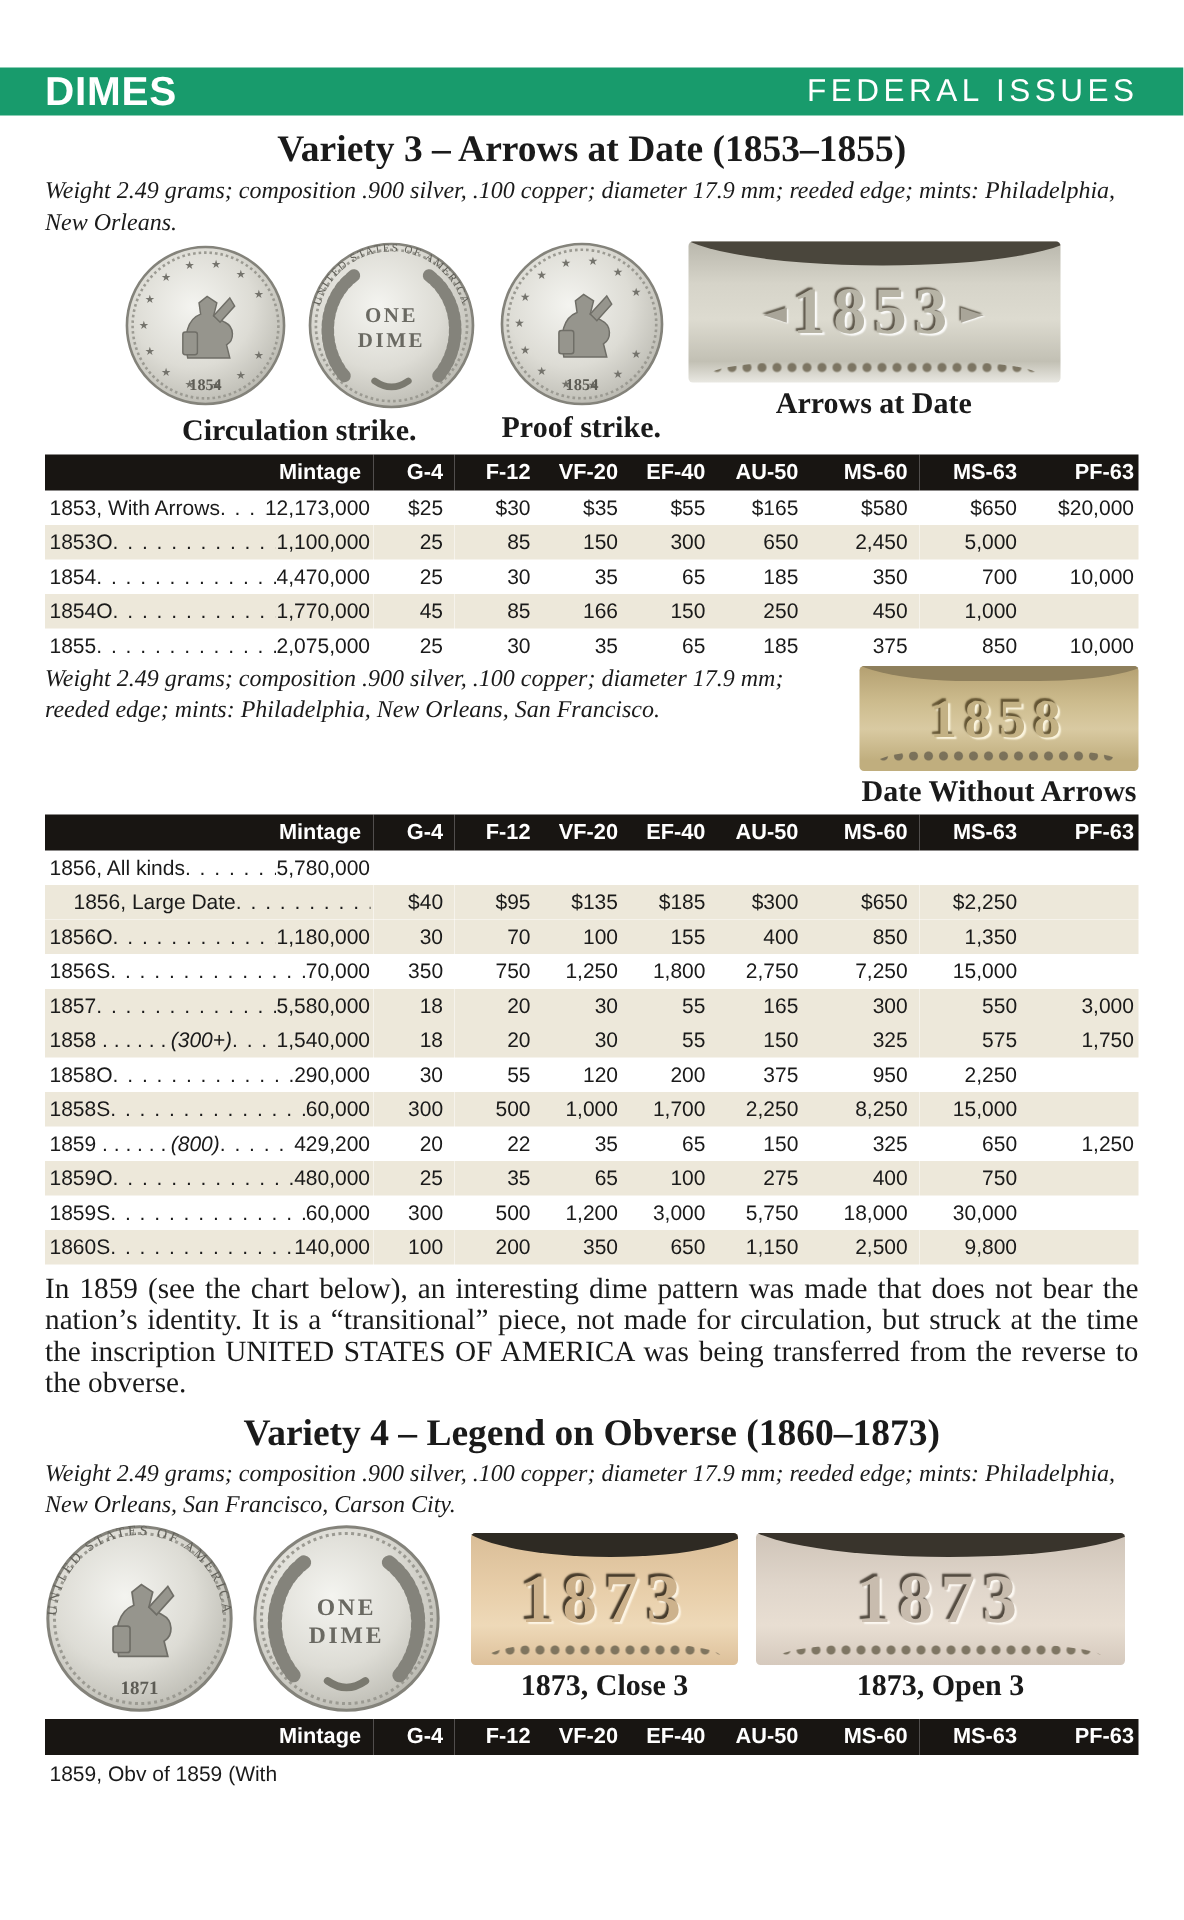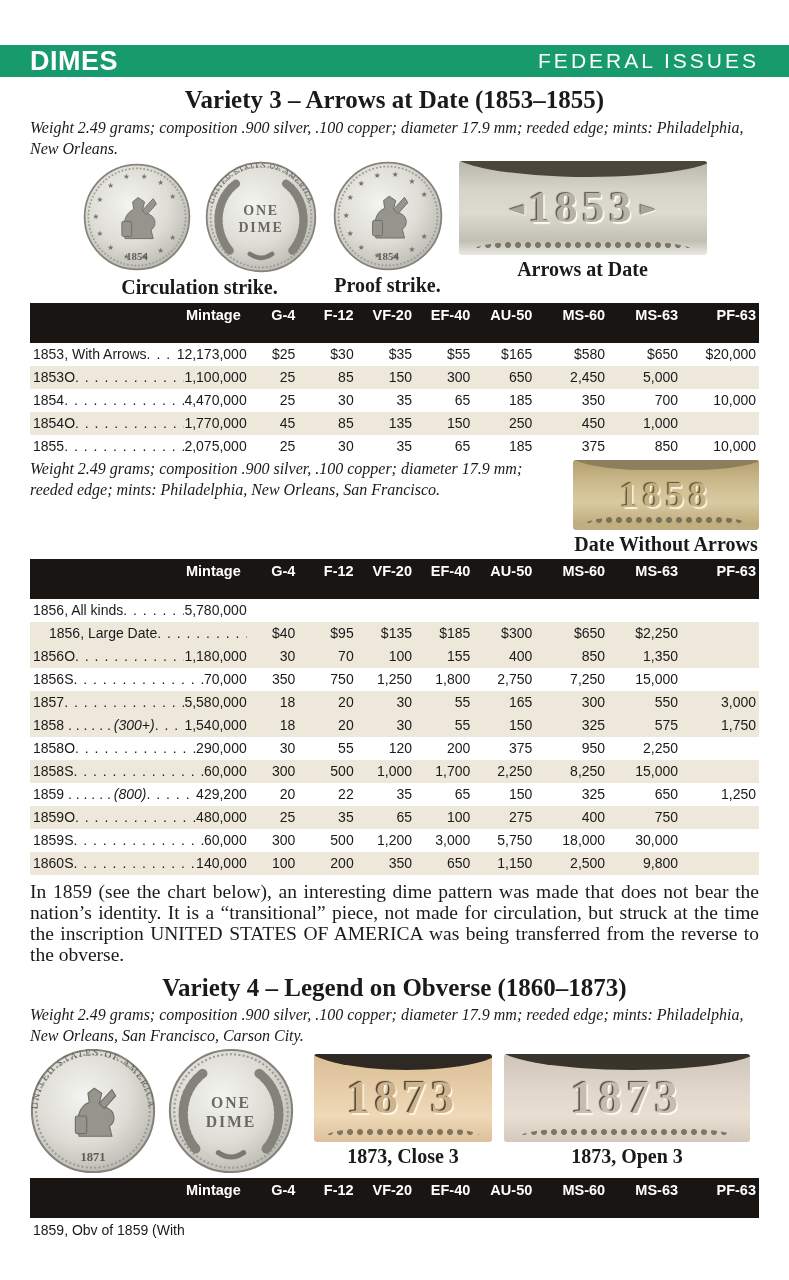--- a/index.html
+++ b/index.html
@@ -50,21 +50,21 @@
   .cu-pale .cu-date{color:#c8bcae;text-shadow:-1.5px -1.5px 1px rgba(65,58,48,.9),1.5px 1.5px 1px rgba(255,252,246,.9);}
   .cu-arrow{font-family:"DejaVu Sans",sans-serif;font-size:20px;color:#a9a599;text-shadow:-1px -1px 1px rgba(70,64,50,.8),1px 1px 1px rgba(255,255,255,.85);position:relative;z-index:2;padding:0 4px;}
 
   
   .sec2{display:flex;gap:12px;align-items:flex-start;}
   .sec2-left{flex:1;}
   .sec2-right{width:186px;flex:0 0 186px;display:flex;flex-direction:column;align-items:center;margin-top:2px;}
 
   
   .price-table{width:100%;border-collapse:collapse;table-layout:fixed;margin-top:3px;}
-  .price-table th{background:var(--bar);color:#fff;font-family:"Liberation Sans",sans-serif;font-weight:bold;font-size:14.5px;padding:4px 8px 20px 0;text-align:right;white-space:nowrap;}
+  .price-table th{background:var(--bar);color:#fff;font-family:"Liberation Sans",sans-serif;font-weight:bold;font-size:14.5px;padding:4px 8px 4px 0;text-align:right;white-space:nowrap;}
   .price-table th:last-child{padding-right:3px;}
   .price-table td{font-family:"Liberation Sans",sans-serif;font-size:14px;padding:3.5px 8px 3.5px 0;text-align:right;white-space:nowrap;overflow:hidden;}
   .price-table td:last-child{padding-right:3px;}
   .price-table td.label-cell{text-align:left;padding-left:3px;padding-right:2px;}
   .price-table tr.shade{background:var(--stripe);}
   .row-label{display:flex;align-items:baseline;}
   .rl-indent{flex:0 0 16px;}
   .rl-label{white-space:nowrap;}
   .rl-note{font-style:italic;white-space:nowrap;padding-left:3px;}
   .rl-leader{flex:1 1 auto;overflow:hidden;white-space:nowrap;min-width:4px;}
@@ -271,21 +271,21 @@
             <tr class="shade">
               <td class="label-cell">
                 <div class="row-label">
                   <span class="rl-label">1854O</span>
                   <span class="rl-leader"></span>
                   <span class="rl-mintage">1,770,000</span>
                 </div>
               </td>
               <td>45</td>
               <td>85</td>
-              <td>135</td>
+              <td>166</td>
               <td>150</td>
               <td>250</td>
               <td>450</td>
               <td>1,000</td>
               <td></td>
             </tr>
             <tr>
               <td class="label-cell">
                 <div class="row-label">
                   <span class="rl-label">1855</span>

